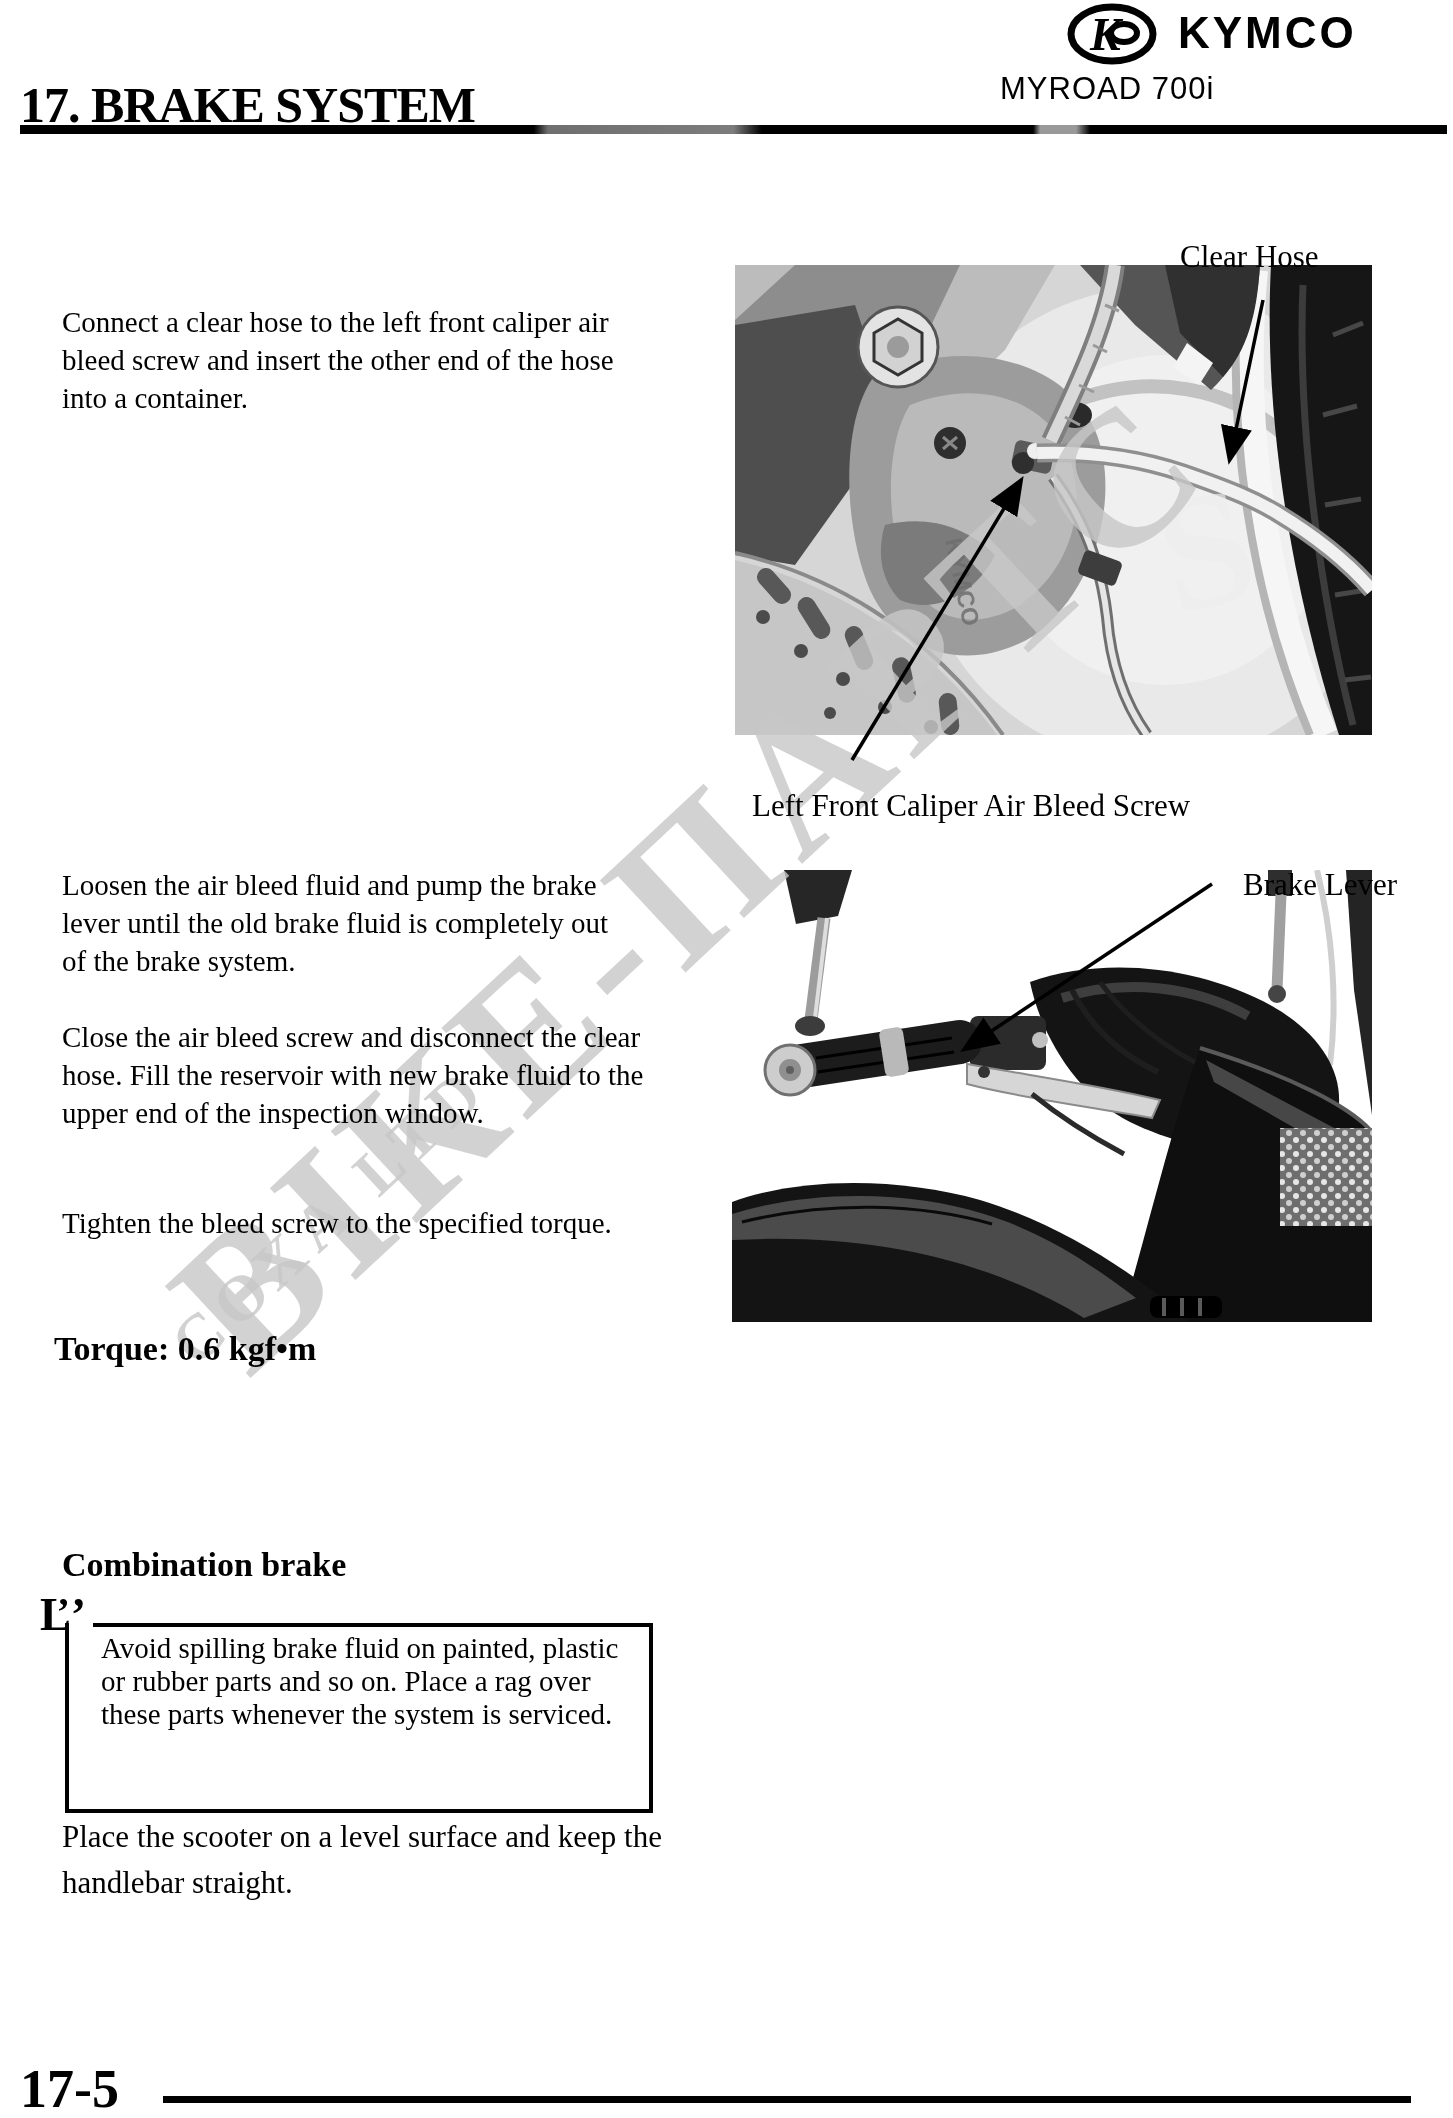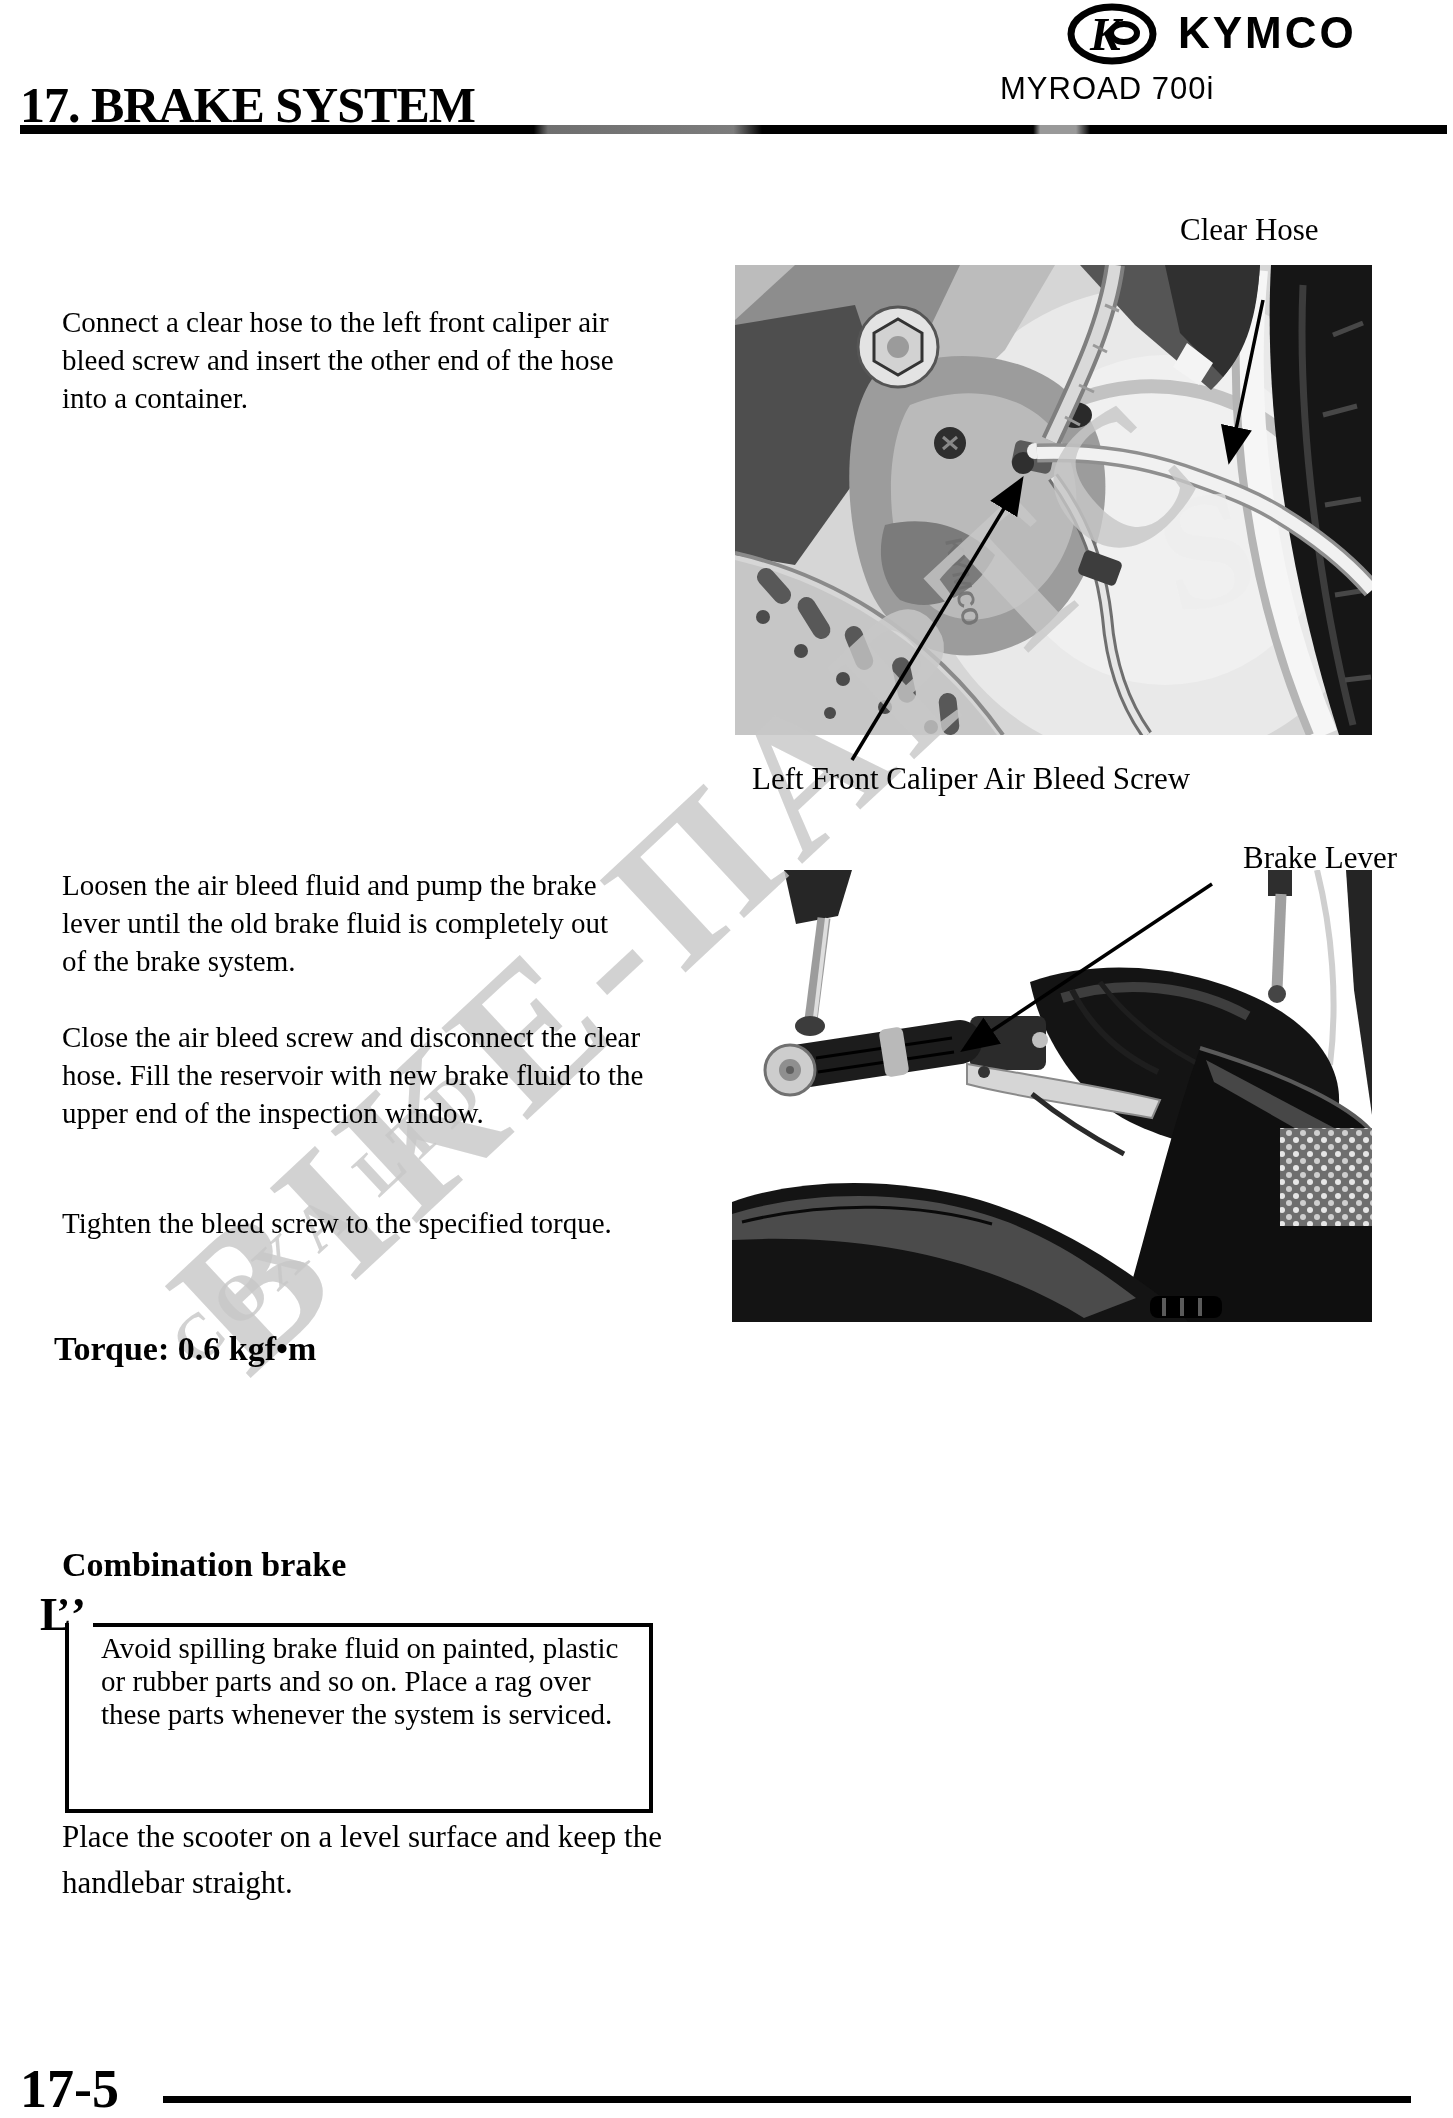--- a/index.html
+++ b/index.html
@@ -25,21 +25,21 @@
   #note-mark{left:40px;top:1588px;font-size:46px;font-weight:bold;z-index:6;}
   #note-box{left:65px;top:1623px;width:588px;height:190px;box-sizing:border-box;
             border:4px solid #000;border-top:none;z-index:6;}
   #note-box-topline{position:absolute;left:24px;right:0;top:0;height:4px;background:#000;}
   #note-text{position:absolute;left:32px;top:9px;width:545px;font-size:29px;line-height:33px;}
   #para-place{left:62px;top:1814px;width:630px;font-size:31px;line-height:46px;z-index:6;}
   
   .photo{z-index:1;}
   #photo1{left:735px;top:265px;width:637px;height:470px;}
   #photo2{left:732px;top:870px;width:640px;height:452px;}
-  .fig-label{font-size:31px;z-index:6;white-space:nowrap;}
+  .fig-label{font-size:31px;z-index:6;white-space:nowrap;margin-top:27px;}
   #label-clear-hose{left:1180px;top:212px;}
   #caption-fig1{left:752px;top:761px;}
   #label-brake-lever{left:1243px;top:840px;}
   #annotations{left:0;top:0;z-index:7;pointer-events:none;}
   
   .wm{z-index:3;font-weight:bold;white-space:nowrap;pointer-events:none;}
   #watermark-1{left:690px;top:880px;transform:translate(-50%,-50%) rotate(-43deg);
                font-size:192px;letter-spacing:12px;opacity:.8;}
   #watermark-2{left:330px;top:1215px;transform:translate(-50%,-50%) rotate(-43deg);
                font-size:64px;letter-spacing:10px;opacity:.8;}

